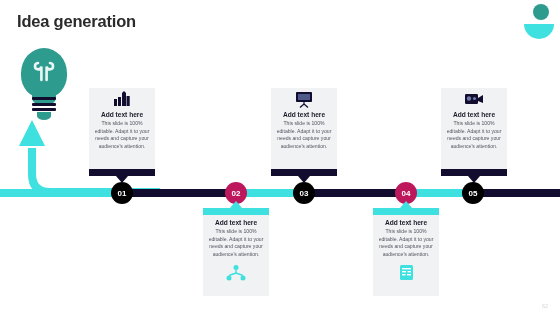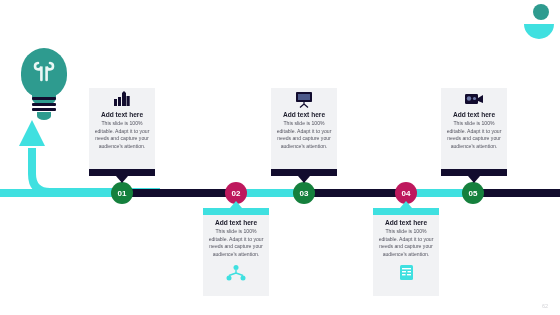--- a/index.html
+++ b/index.html
@@ -58,21 +58,21 @@
   .feeder{position:absolute;left:0;top:118px;width:160px;height:82px;}
 
   
   .timeline{position:absolute;left:0;top:182px;width:560px;height:22px;}
   .seg{position:absolute;top:7px;height:8px;}
   .node{
     position:absolute;top:0;width:22px;height:22px;border-radius:50%;
     display:flex;align-items:center;justify-content:center;
     font-size:8px;font-weight:bold;color:#ffffff;
   }
-  .node.dark{background:#15803d;}
+  .node.dark{background:#000000;}
   .node.cyan{background:#be185d;color:#ffffff;}
 
   
   .card{
     position:absolute;width:66px;background:#f1f2f4;
     display:flex;flex-direction:column;align-items:center;
   }
   .card-up{top:88px;height:88px;}
   .card-dn{top:208px;height:88px;}
   .card-icon{
@@ -100,20 +100,21 @@
   .pagenum{
     position:absolute;right:12px;bottom:6px;
     font-size:5.5px;color:#d4d4d8;
   }
 </style>
 </head>
 <body>
 
 <div class="slide">
 
+  <div class="title">Idea generation</div>
 
   <div class="corner">
     <div class="corner-dot"></div>
     <div class="corner-half"></div>
   </div>
 
   <div class="bulb-wrap">
     <div class="bulb-glass"></div>
     <svg class="bulb-fil" viewBox="0 0 24 22">
       <path d="M6 3 A3.2 3.2 0 1 0 9.4 6.4 L9.4 20" fill="none" stroke="#eaf7f5" stroke-width="2.6" stroke-linecap="round"></path>

